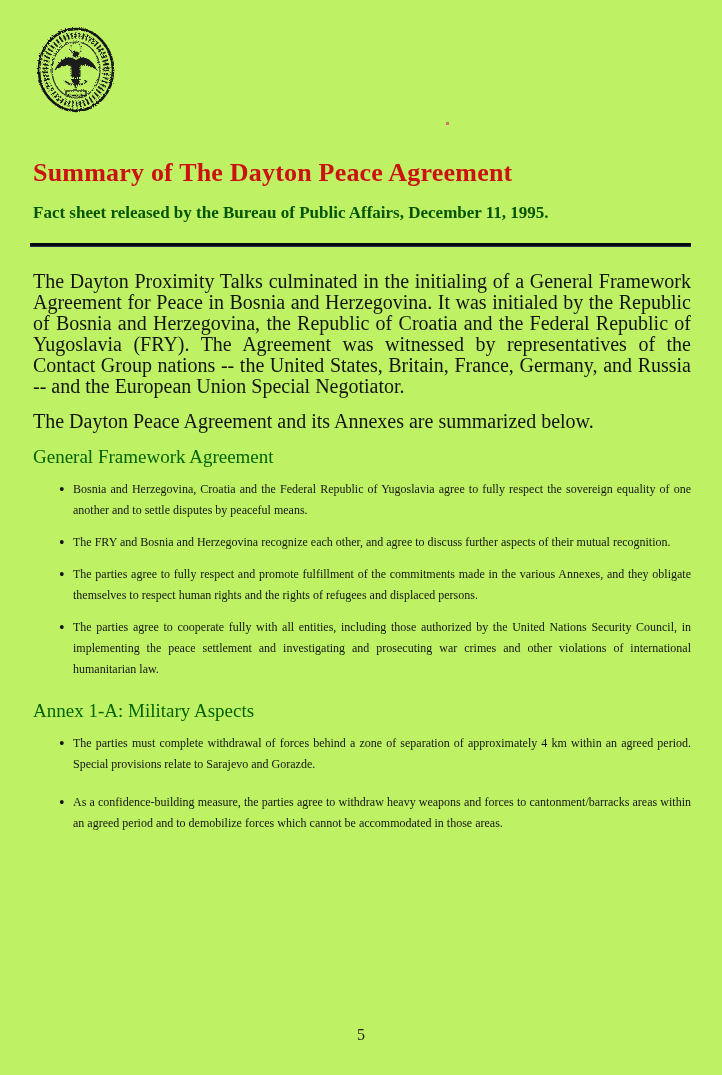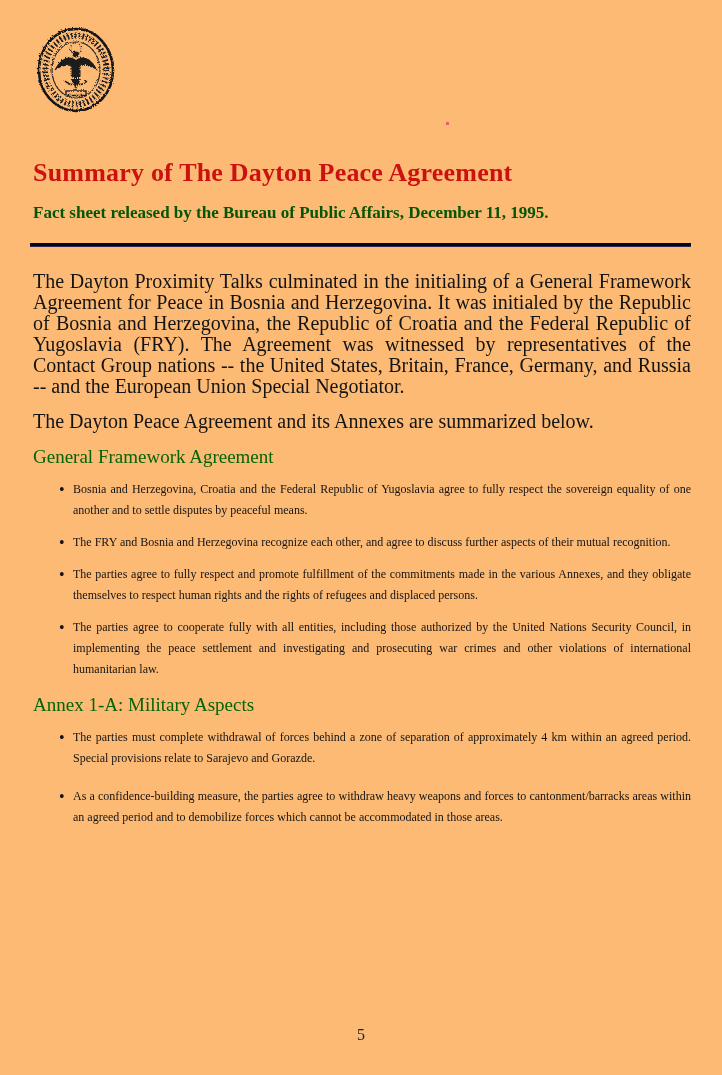--- a/index.html
+++ b/index.html
@@ -4,21 +4,21 @@
 <style>
   * { box-sizing: border-box; margin: 0; padding: 0; }
   html, body { background: #ffffff; }
   body {
     width: 722px; height: 1075px;
     font-family: "Liberation Serif", "DejaVu Serif", serif;
     color: #141414;
     position: relative;
     overflow: hidden;
   }
-  .page { width: 722px; height: 1075px; position: relative; background: #fdba74; }
+  .page { width: 722px; height: 1075px; position: relative; background: #bef264; }
 
   .seal {
     position: absolute; left: 34px; top: 24px;
     width: 82px; height: 90px;
   }
   .artifact-dot {
     position: absolute; left: 446px; top: 122px;
     width: 3px; height: 3px; background: #d6336c; opacity: .65;
   }
 
@@ -53,21 +53,21 @@
     text-align: justify;
     margin-bottom: 11px;
   }
   ul.bullets.wide-gap li { margin-bottom: 17px; }
   ul.bullets li::before {
     content: "\2022";
     position: absolute; left: 26px; top: 0;
     font-size: 16px;
   }
   ul.bullets { margin-bottom: 2px; }
-  .section-annex h3 { margin-top: 14px; }
+  .section-annex h3 { margin-top: 20px; }
 
   .page-number {
     position: absolute; left: 0; top: 1026px; width: 722px;
     text-align: center; font-size: 16px; color: #222;
   }
 </style>
 </head>
 <body>
 
 <div class="page">

